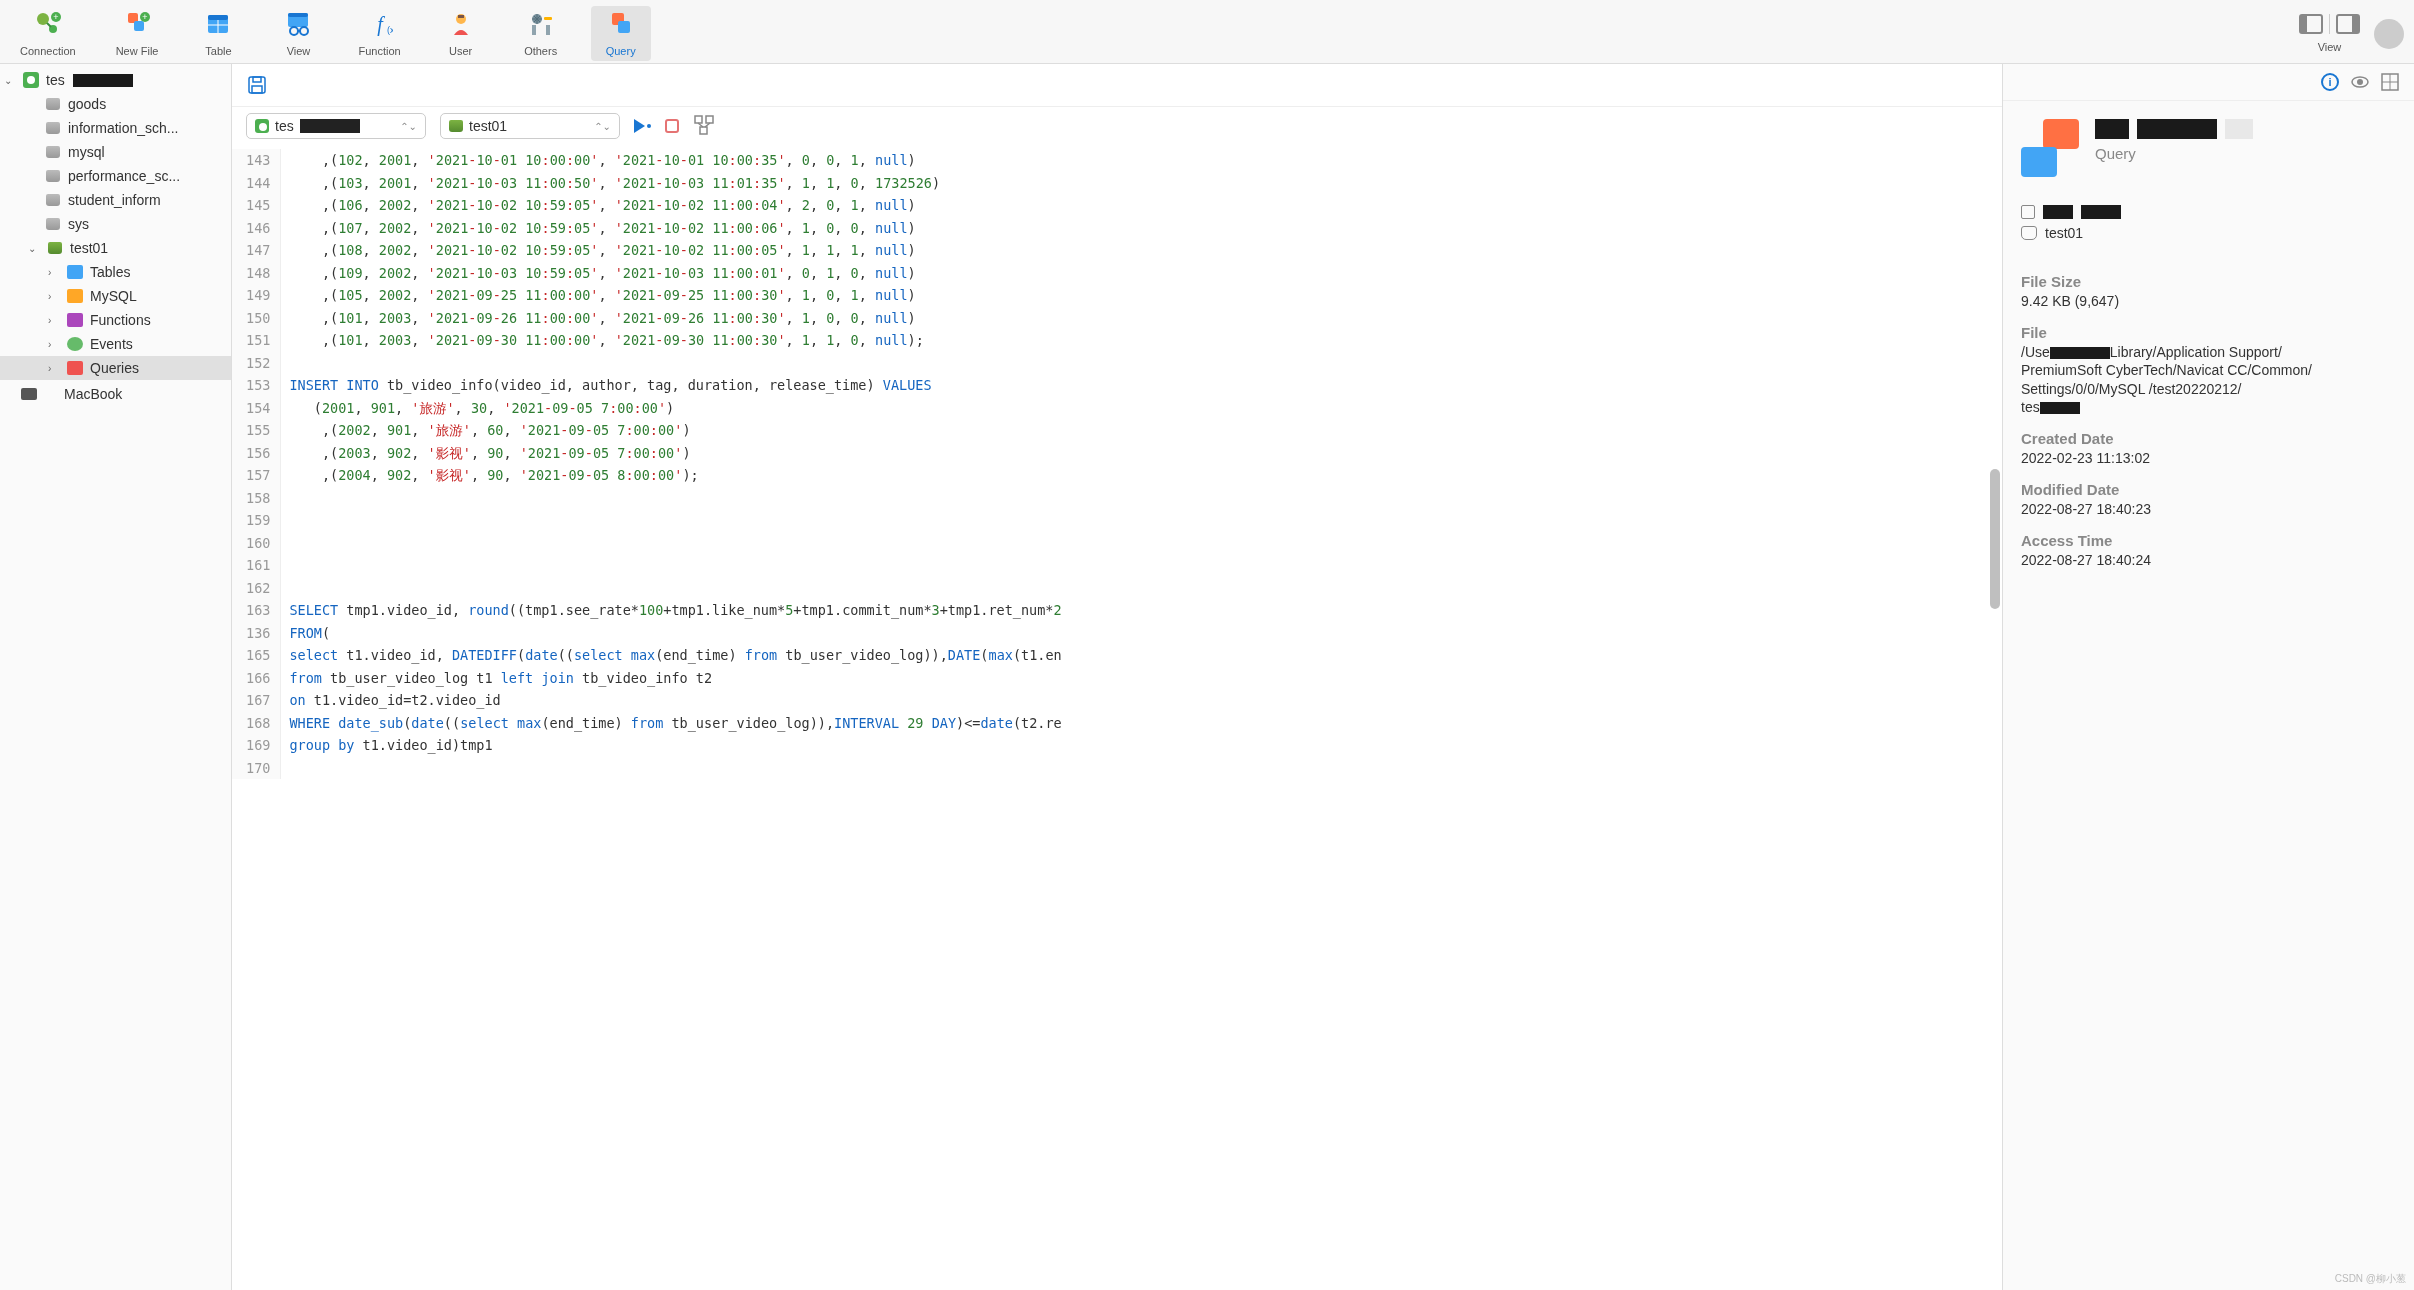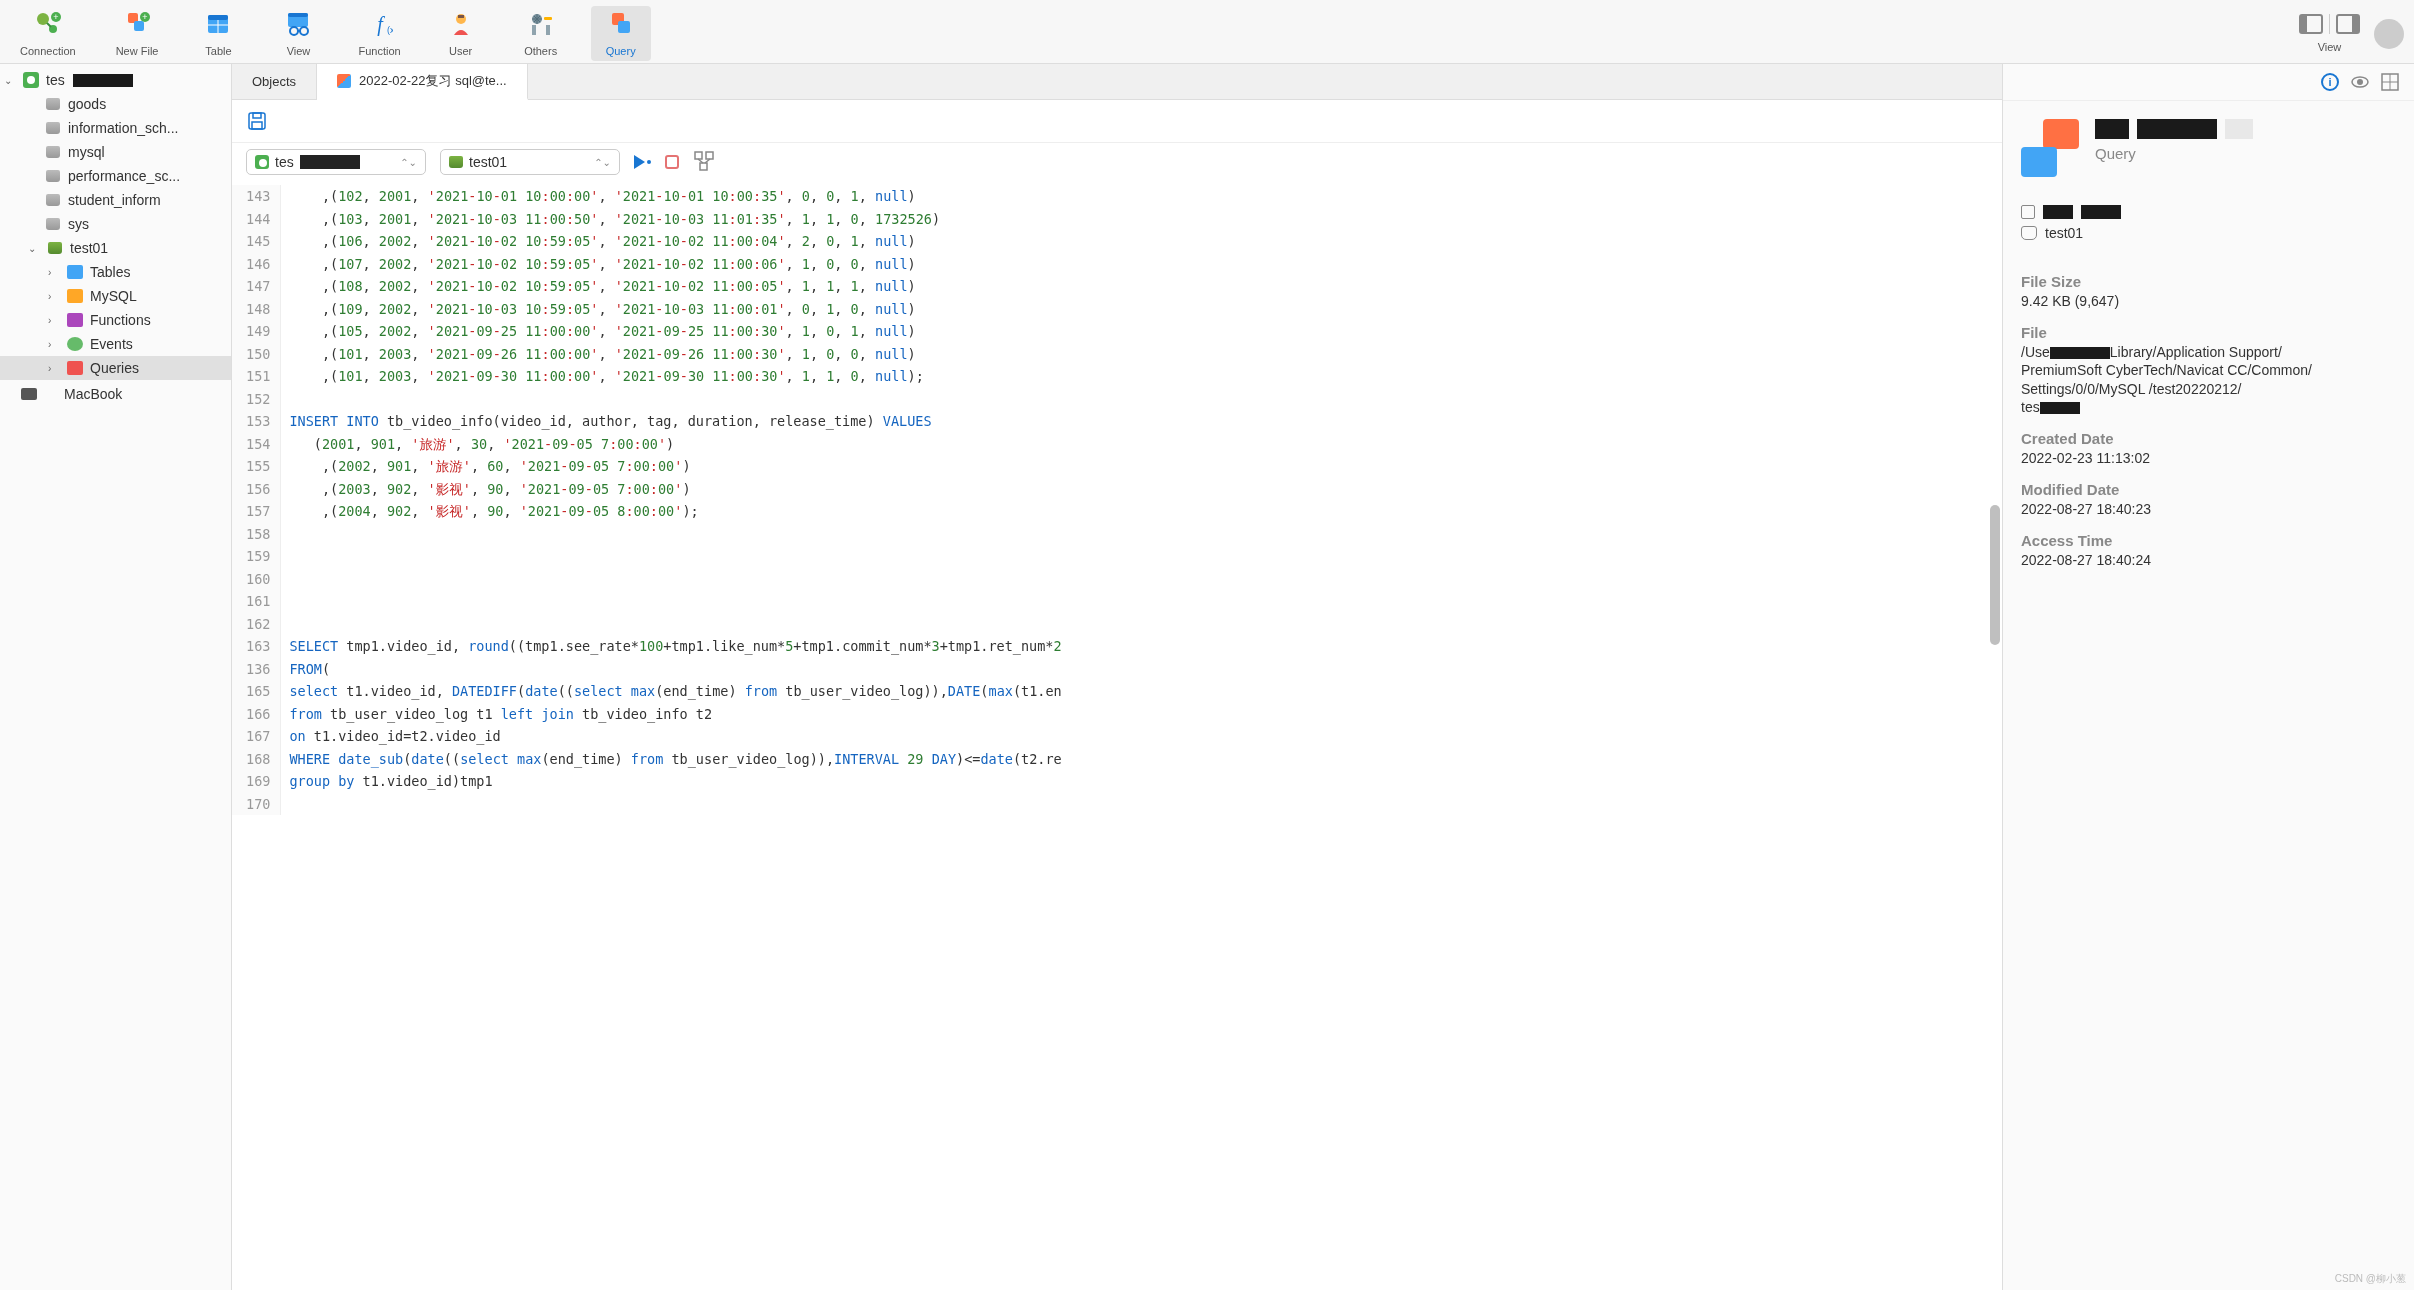--- a/index.html
+++ b/index.html
@@ -415,29 +415,20 @@
         </div>
       <div class="tree-item tree-indent-0" style="padding-left:20px;margin-top:2px;">
         <span class="tree-icon">
             <span class="laptop-icon"></span>
           </span>
         <span style="margin-left:20px;">MacBook</span>
       </div>
     </div>
 
     <div class="center">
-      <div class="tabs">
-        <div class="tab">
-            <span>Objects</span>
-          </div>
-        <div class="tab active">
-          <span class="tab-query-icon"></span>
-          <span>2022-02-22复习 sql@te...</span>
-        </div>
-      </div>
       <div class="subtoolbar">
         <div class="save-icon">
           <svg class="save-svg" width="22" height="22">
               <rect x="3" y="3" width="16" height="16" rx="2"></rect>
               <rect x="7" y="3" width="8" height="5"></rect>
               <rect x="6" y="12" width="10" height="7"></rect>
             </svg>
         </div>
       </div>
       <div class="conntoolbar">

